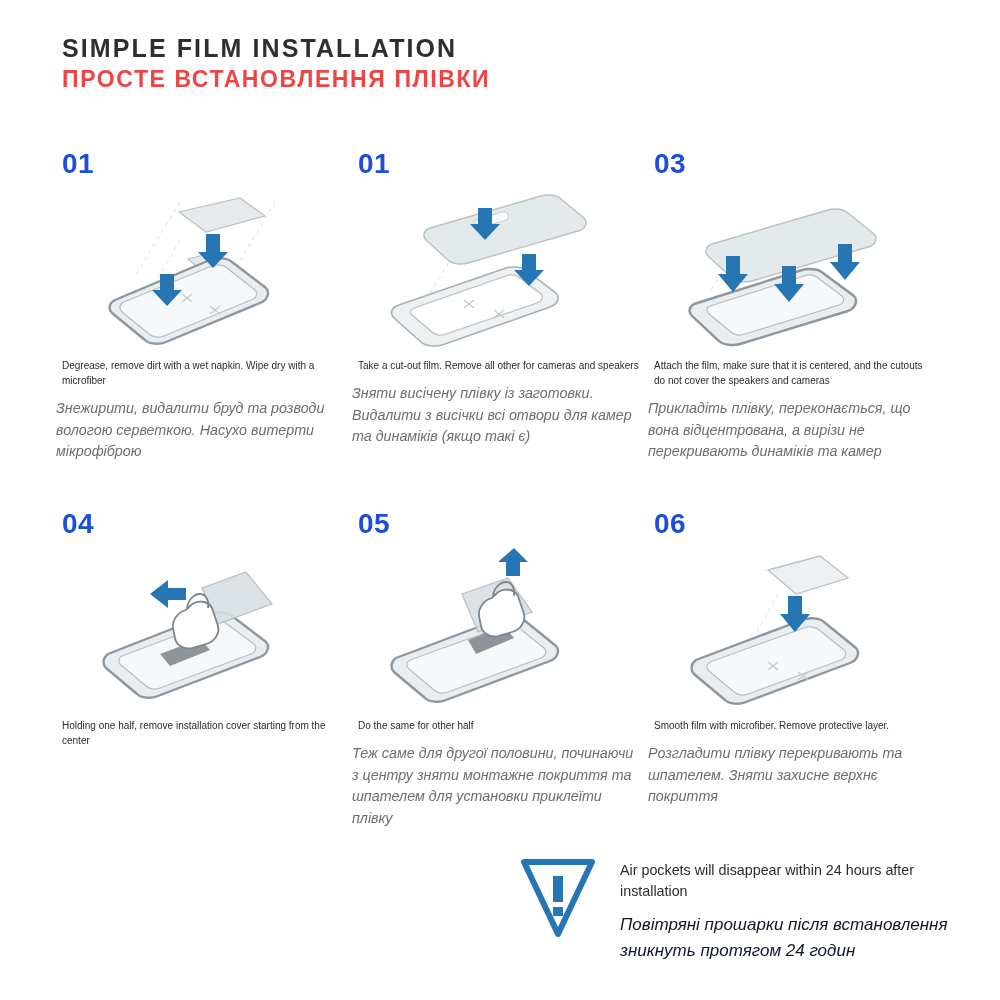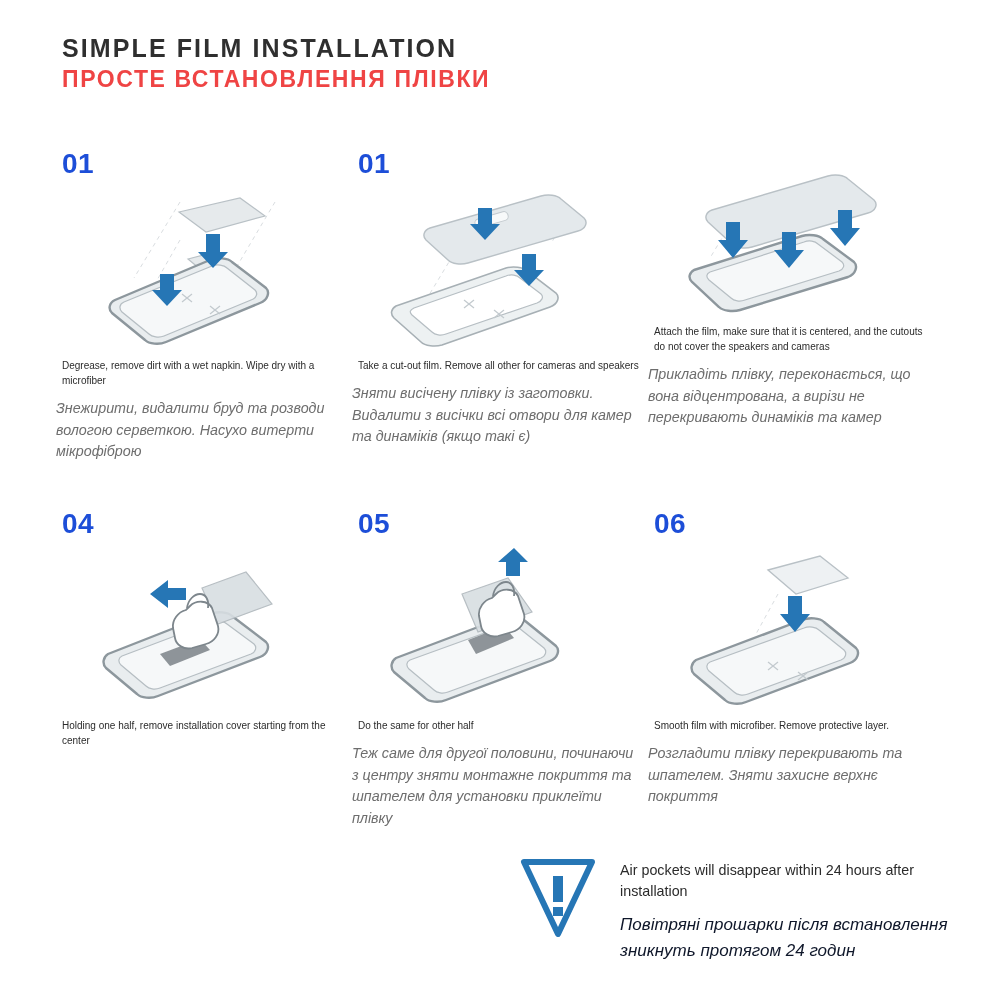--- a/index.html
+++ b/index.html
@@ -200,20 +200,21 @@
             <line x1="138" y1="128" x2="148" y2="136"></line>
               <line x1="148" y1="128" x2="138" y2="136"></line>
           </g>
         </svg>
       </div>
       <div class="text-en">Take a cut-out film. Remove all other for cameras and speakers</div>
       <div class="text-uk">Зняти висічену плівку із заготовки. Видалити з висічки всі отвори для камер та динаміків (якщо такі є)</div>
     </div>
 
     <div class="cell">
+      <div class="step-num">03</div>
       <div class="art">
         <svg width="280" height="172" viewBox="0 0 280 172">
           <g stroke="#d9dde0" stroke-width="1" stroke-dasharray="4 4">
             <line x1="82" y1="70" x2="58" y2="110"></line>
             <line x1="206" y1="42" x2="190" y2="76"></line>
           </g>
 
           <path d="M60,62 L176,28 C183,26 192,27 196,31 L222,52 C226,56 224,63 216,65 L100,99 C93,101 84,100 80,96 L56,74 C52,70 54,64 60,62 Z" fill="#e4e9ec" stroke="#b9c1c6" stroke-width="1.4"></path>
 
           <path d="M42,122 L150,88 C157,86 167,87 171,91 L202,114 C206,118 204,126 196,129 L88,162 C81,164 71,163 67,159 L40,134 C36,130 37,125 42,122 Z" fill="#e9edef" stroke="#8d979d" stroke-width="2.4"></path>

